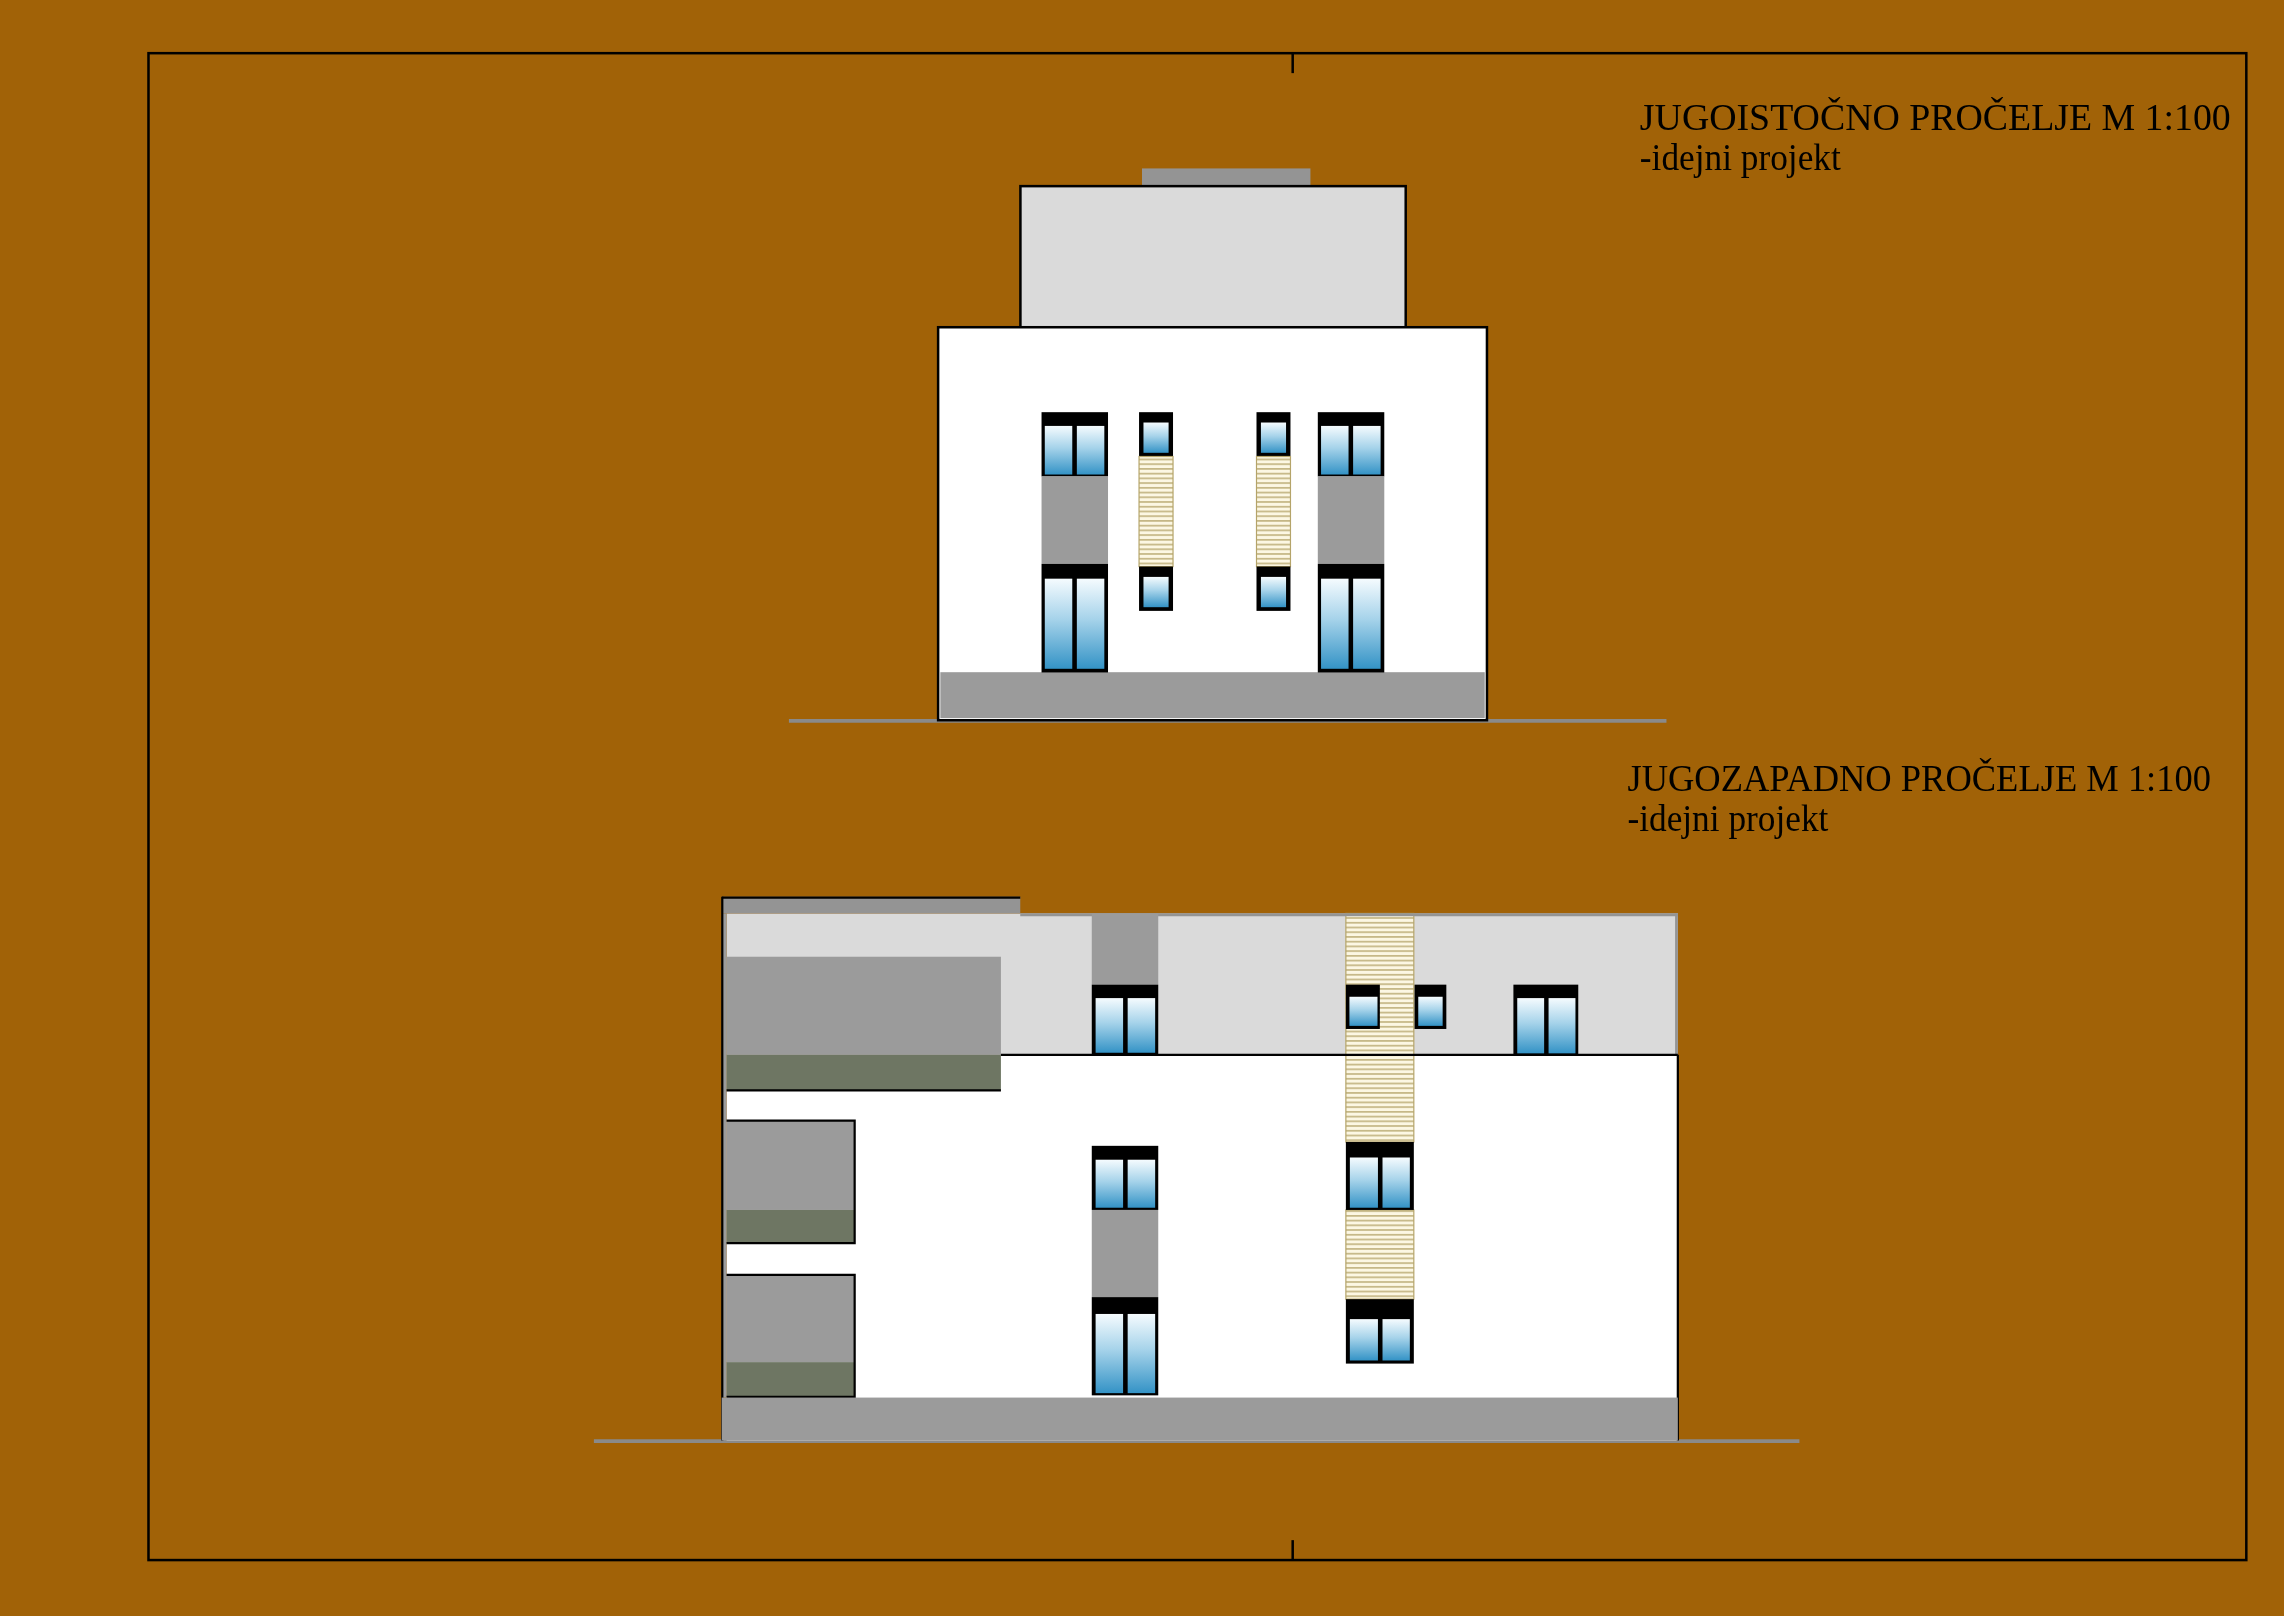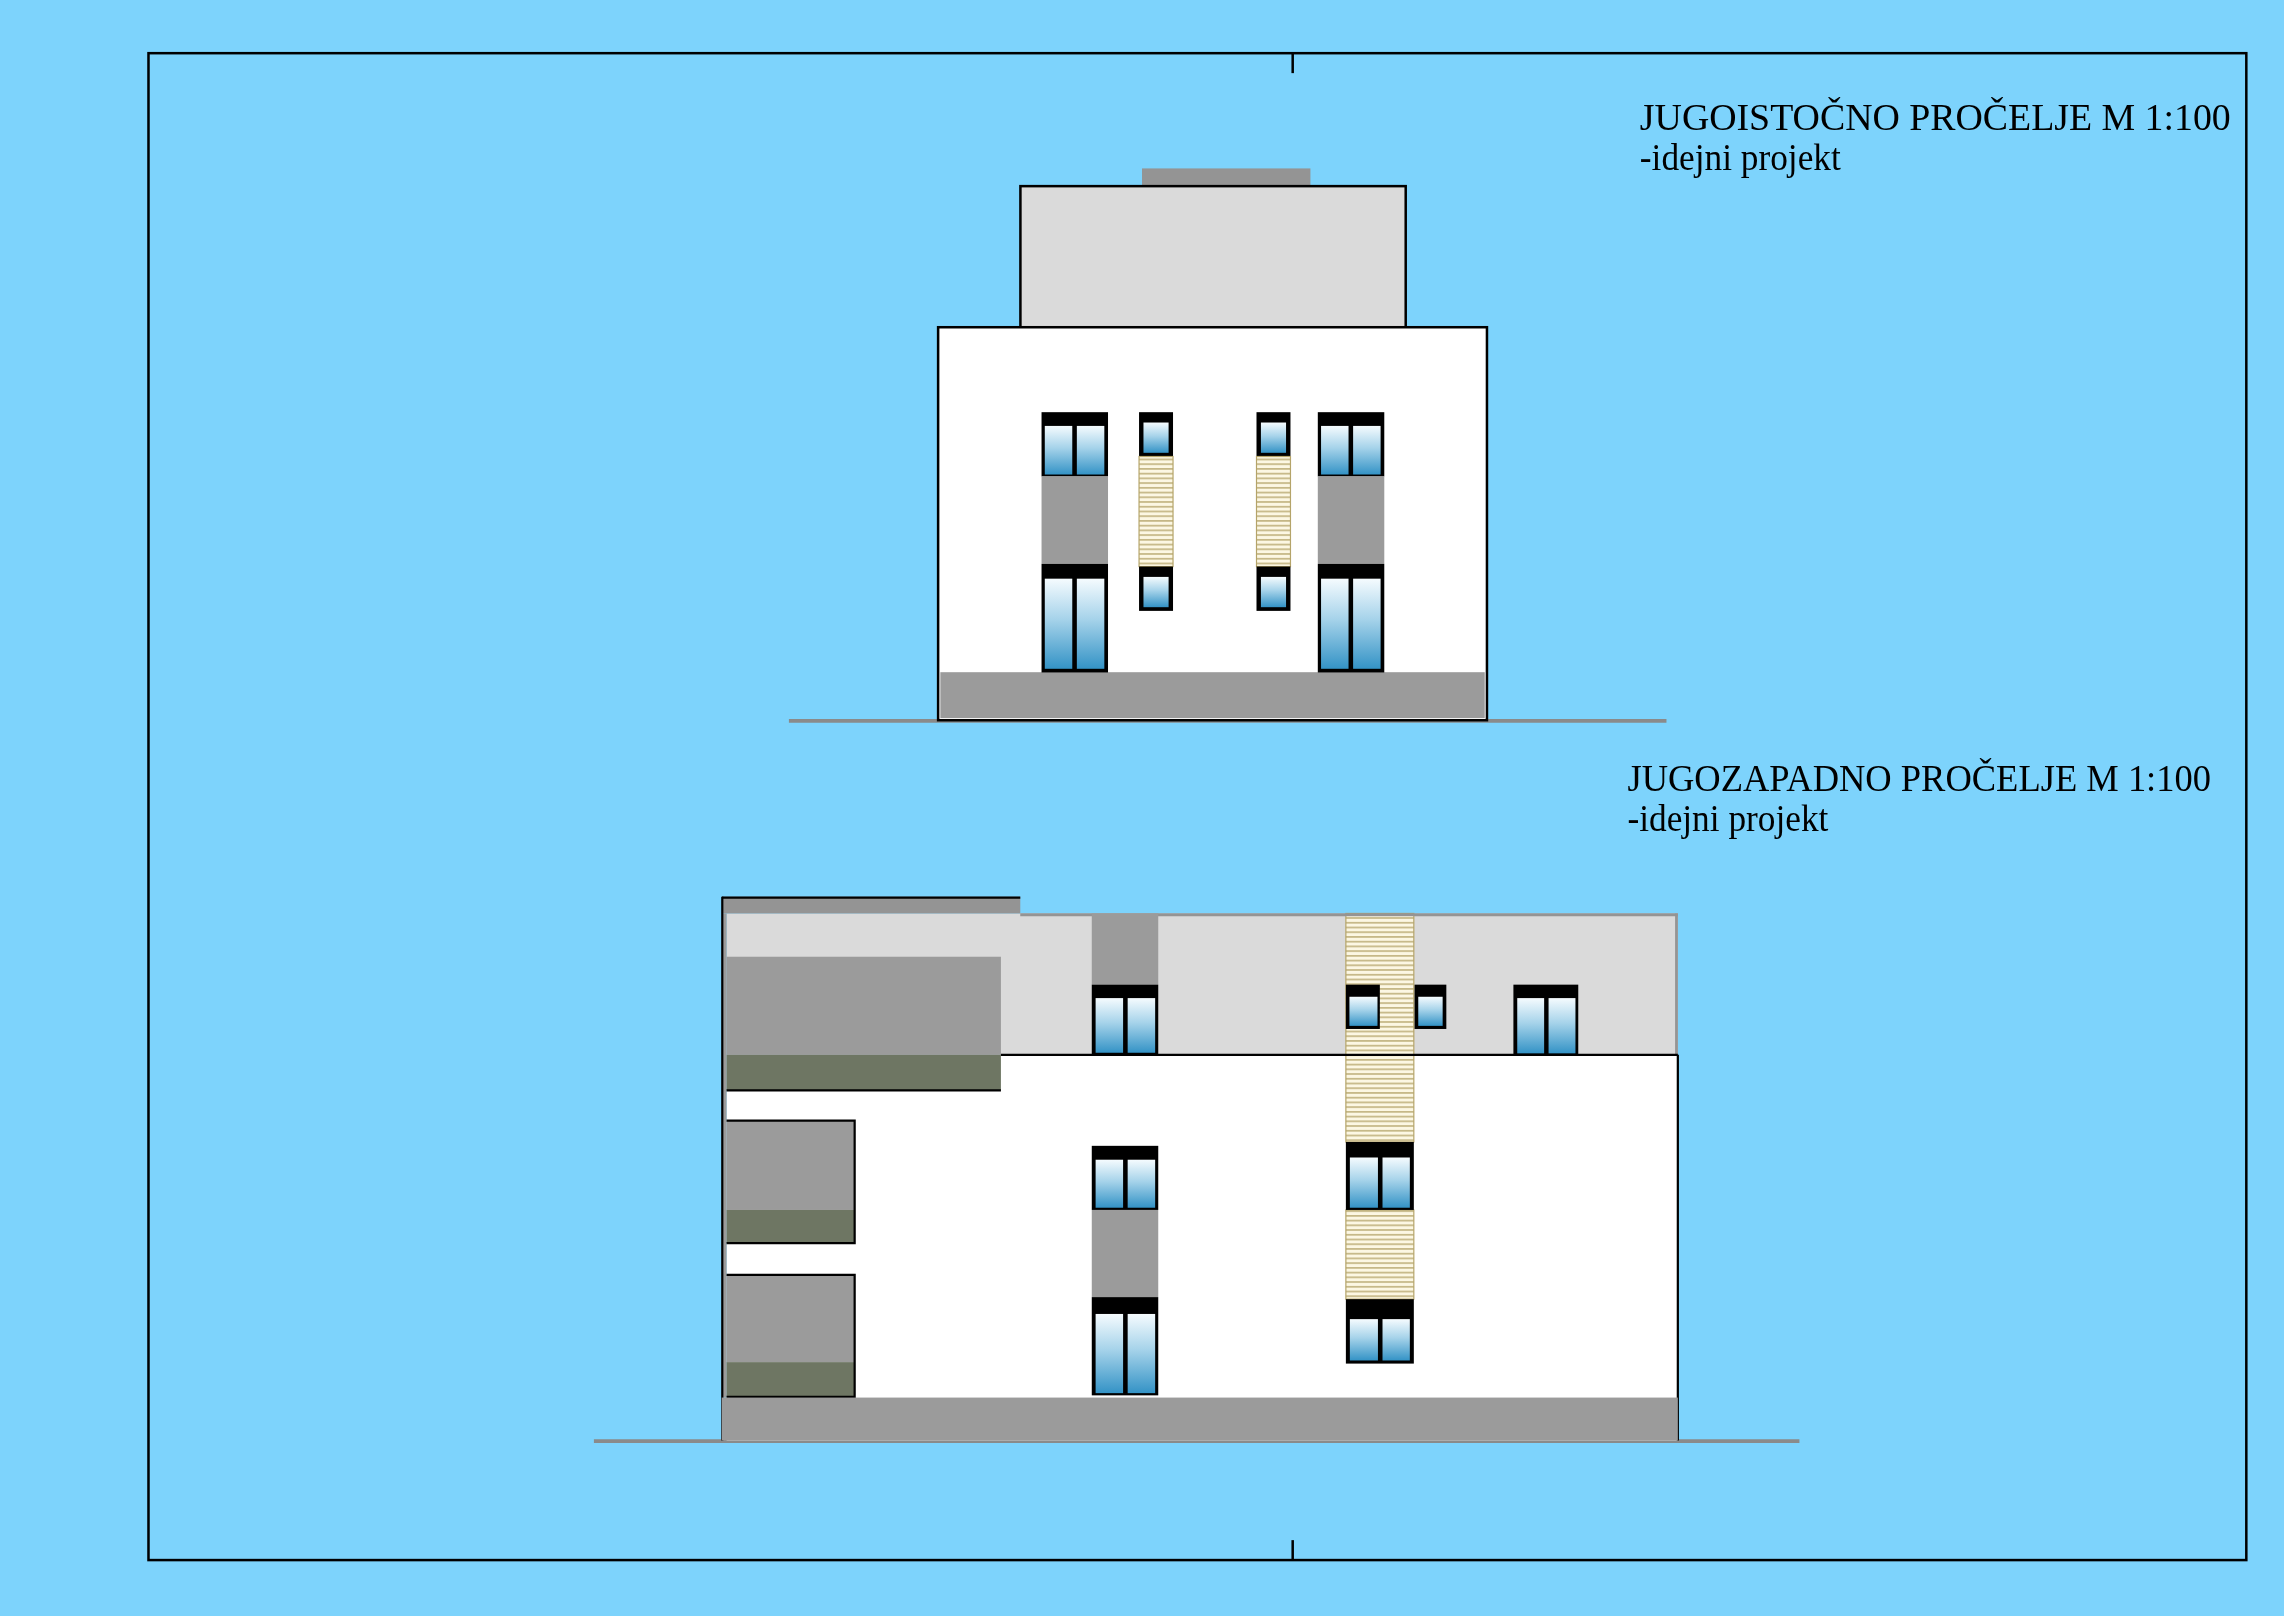--- a/index.html
+++ b/index.html
@@ -1,16 +1,16 @@
 <!DOCTYPE html>
 <html style="font-size:7.4px"><head>
 <meta charset="utf-8">
 <style>
   html,body{margin:0;padding:0;background:#ffffff;}
-  .sheet{width:100%;background:#7dd3fc;text-decoration:underline;}
+  .sheet{width:100%;background:#a16207;text-decoration:underline;}
   svg{display:block;width:100%;height:auto;}
   .t{font-family:"Liberation Serif","DejaVu Serif",serif;font-size:25.5px;fill:#000;}
   .k{fill:#000000;}
   .w{fill:#ffffff;}
   .g{fill:#9b9b9b;}
   .lg{fill:#dadada;}
   .dg{fill:#949494;}
   .ol{fill:#6e7663;}
   .gl{fill:url(#glass);}
   .sh{fill:url(#shutter);stroke:#b5a469;stroke-width:0.8;}

